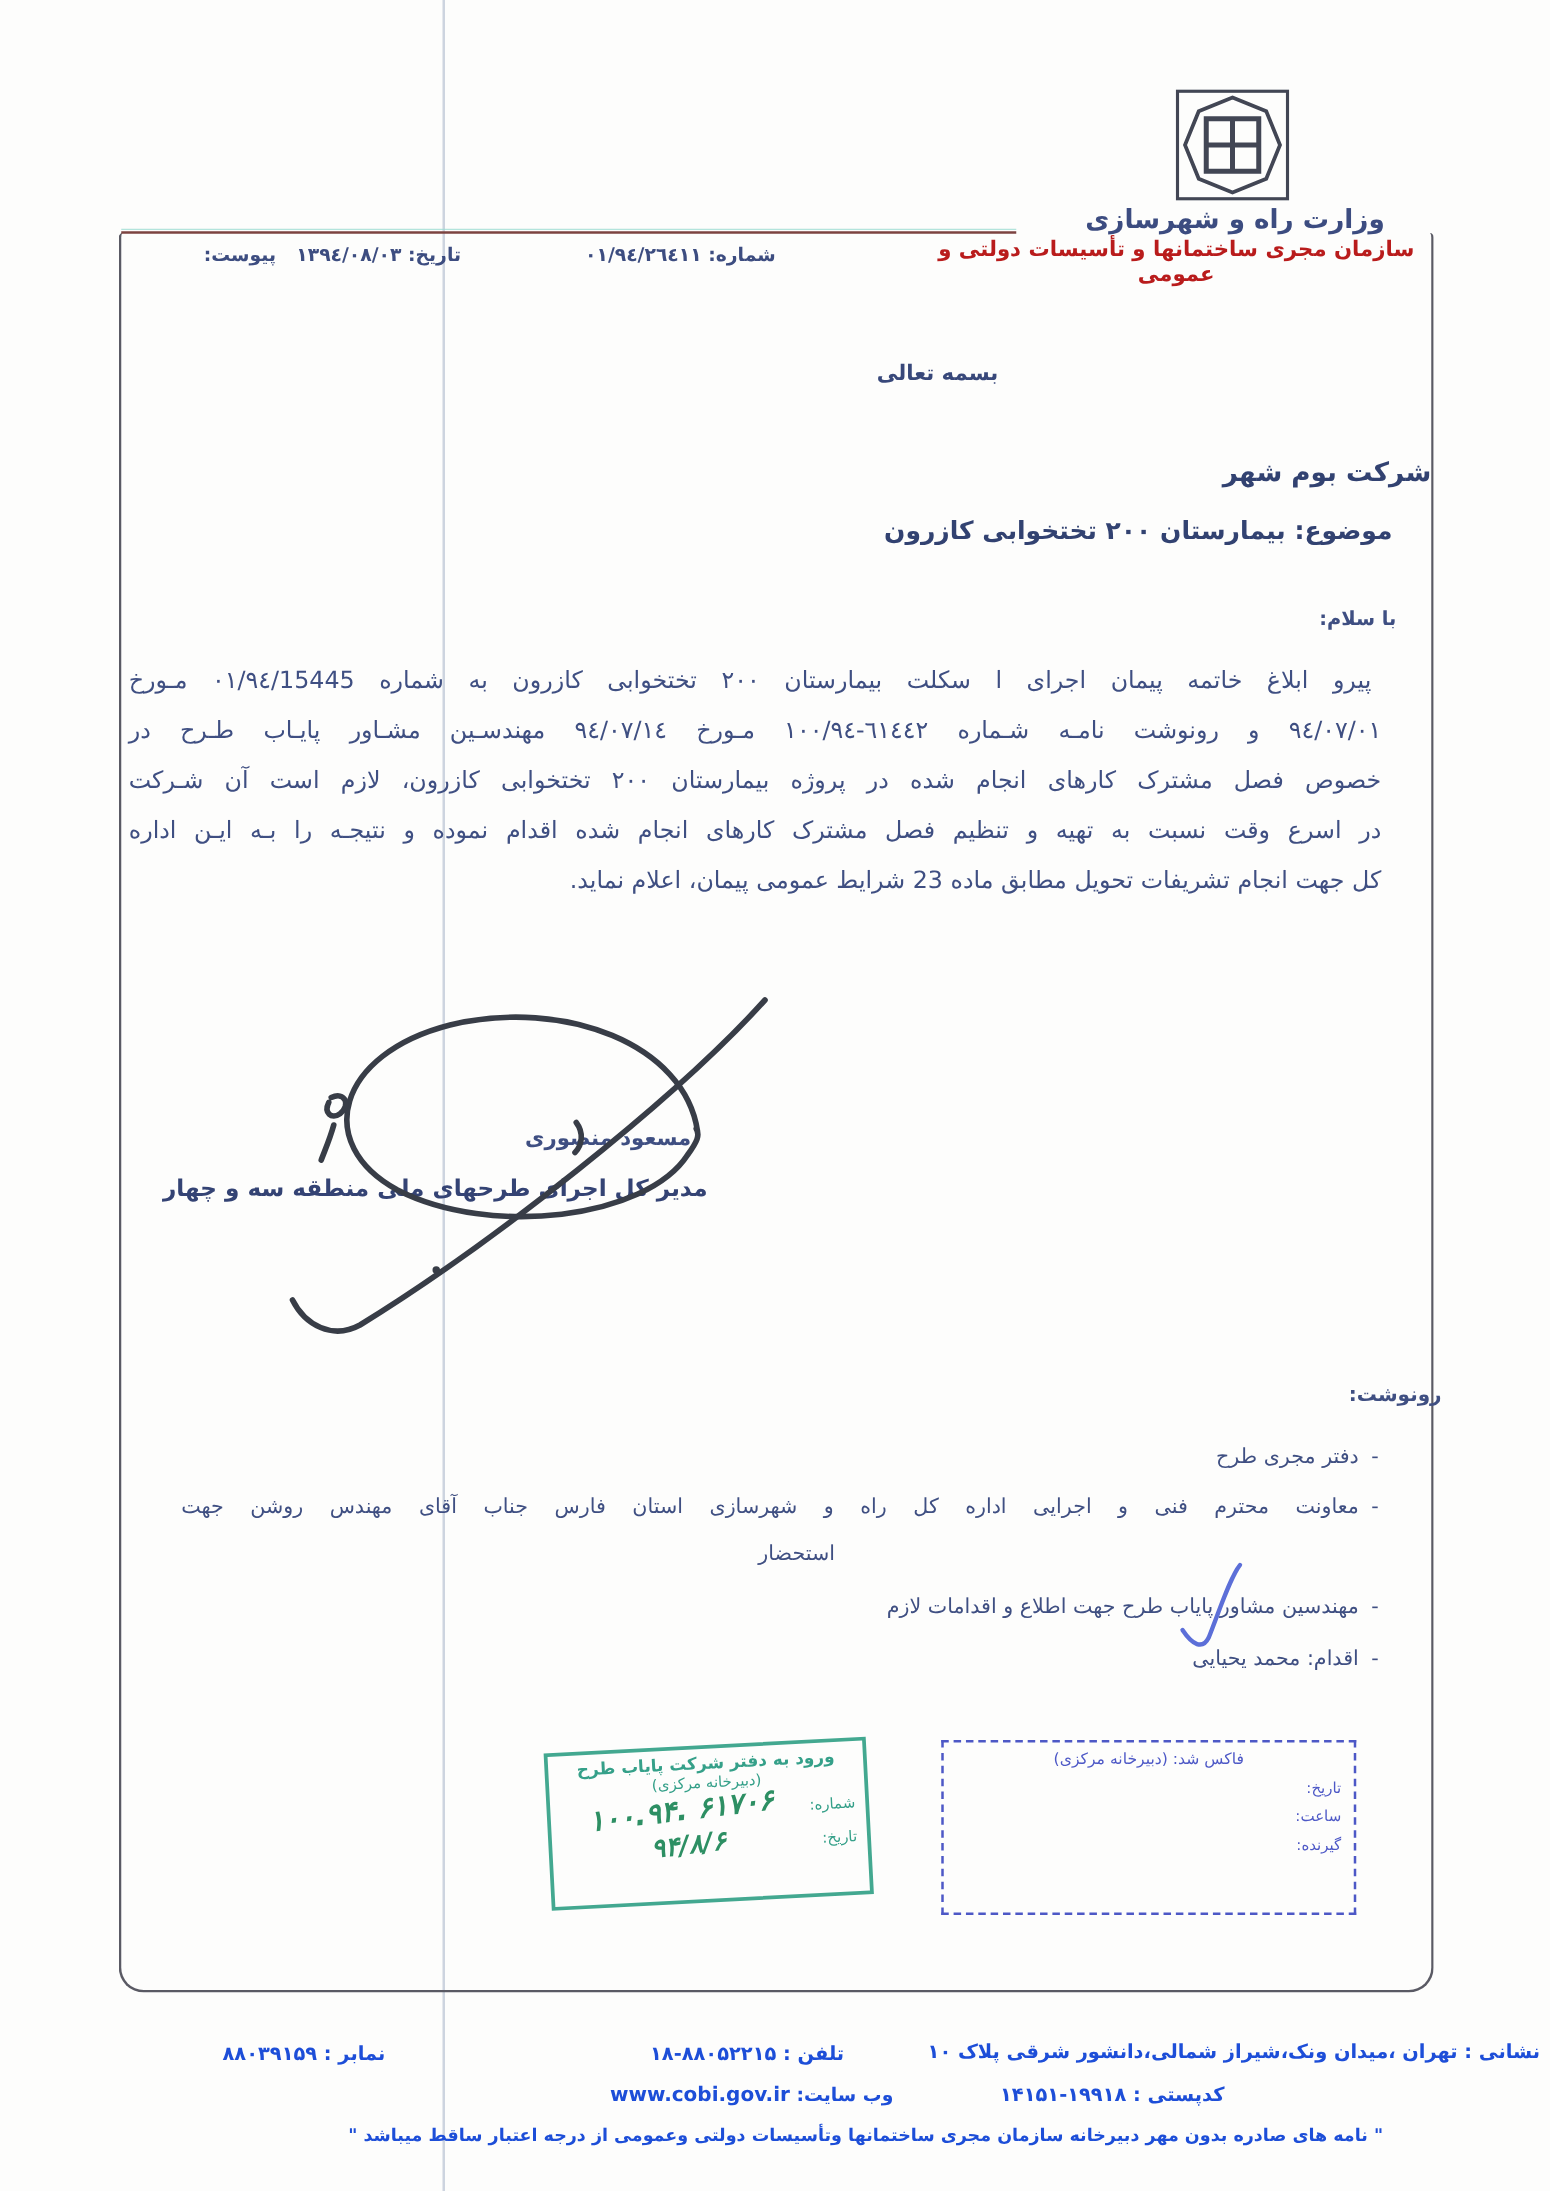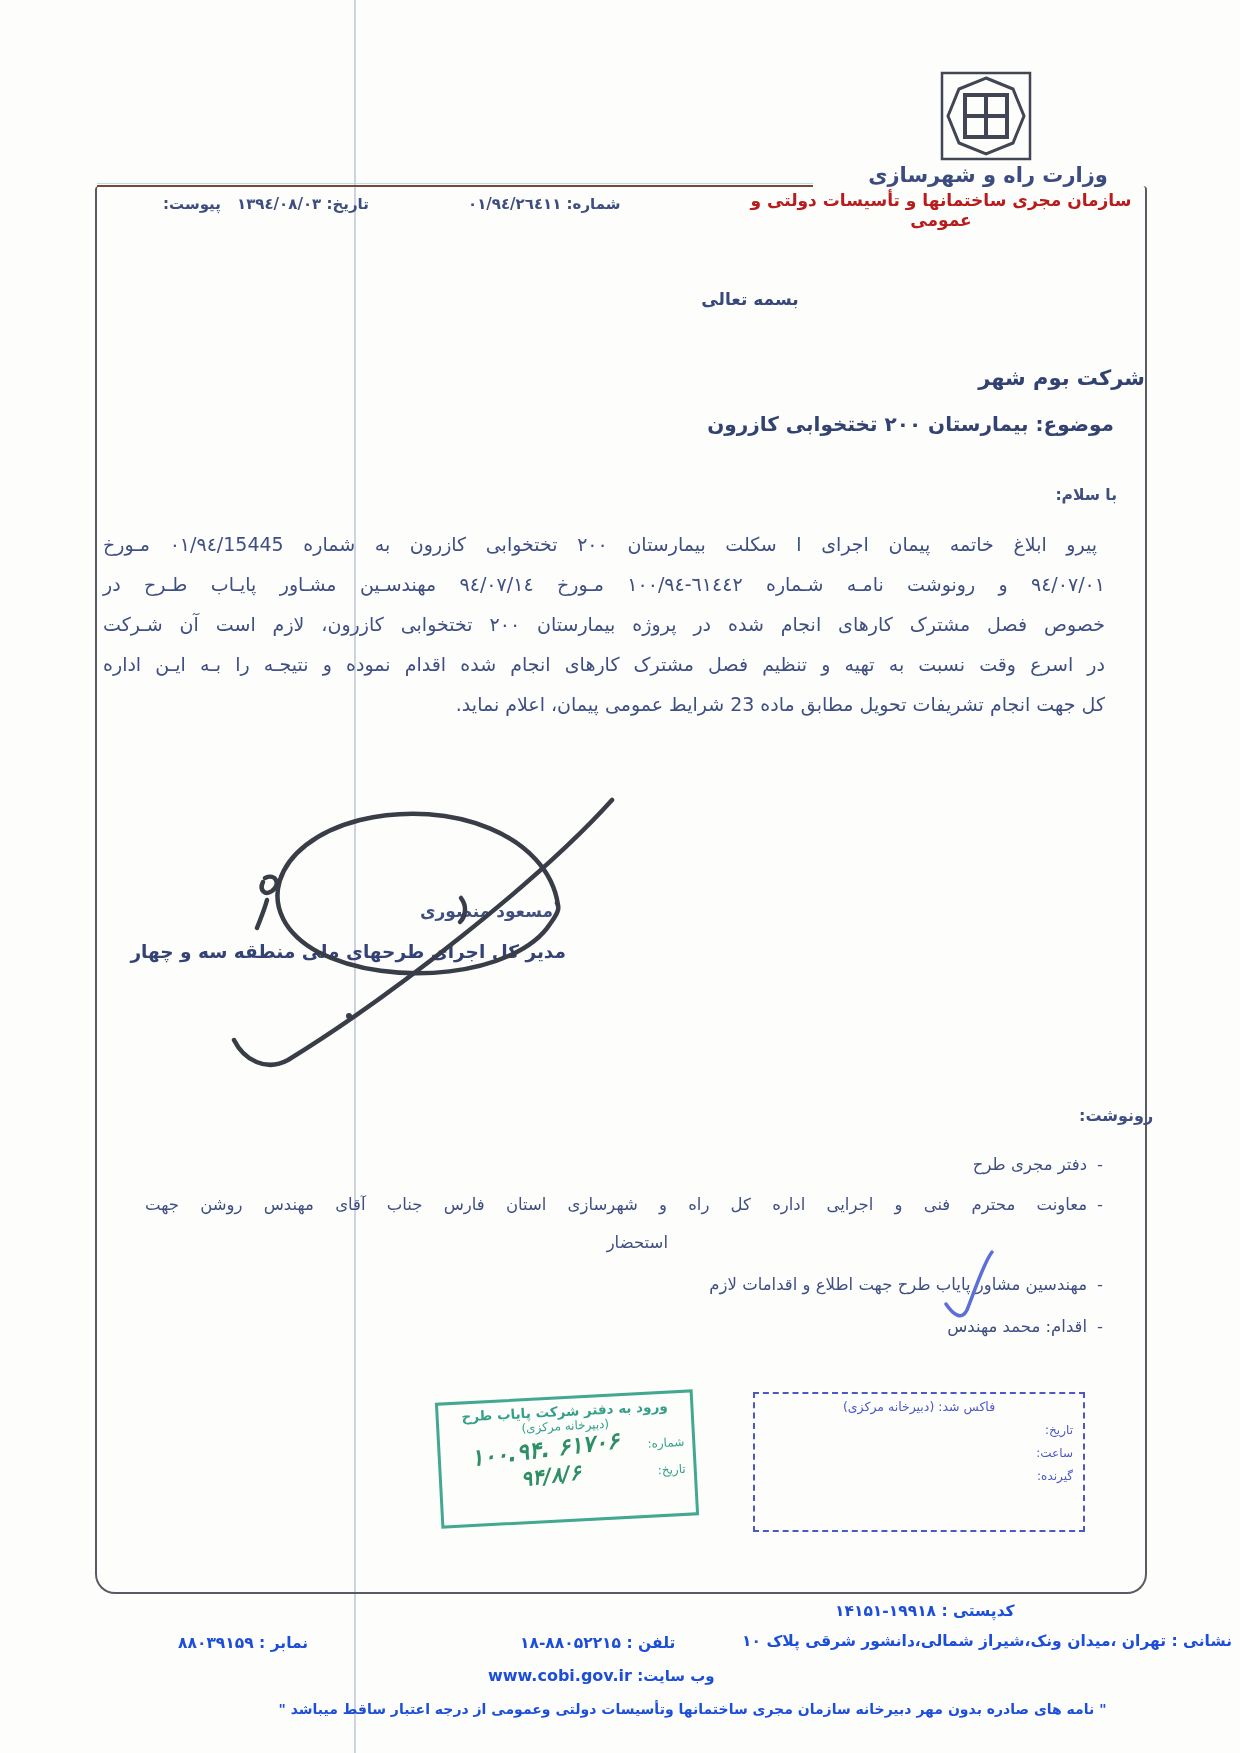--- a/index.html
+++ b/index.html
@@ -46,21 +46,21 @@
            flex:1;text-align:center;font-weight:600;letter-spacing:2px;}
   .gs-hand.date{font-size:21px;}
   .blue-stamp{left:753px;top:1392px;width:332px;height:140px;border:2px dashed #4d58c6;
               direction:rtl;color:#4d58c6;box-sizing:border-box;padding:5px 10px;}
   .bs-title{font-size:12.5px;text-align:center;white-space:nowrap;}
   .bs-label{font-size:12px;text-align:right;margin-top:9px;}
   .footer{color:#1d4ed8;font-weight:700;}
   .f-address{right:8px;top:1632px;font-size:15.5px;white-space:nowrap;}
   .f-phone{left:520px;top:1634px;font-size:15.5px;white-space:nowrap;}
   .f-fax{left:178px;top:1634px;font-size:15.5px;white-space:nowrap;}
-  .f-postal{left:800px;top:1602px;font-size:15.5px;white-space:nowrap;margin-left:35px;}
+  .f-postal{left:800px;top:1667px;font-size:15.5px;white-space:nowrap;}
   .f-web{left:488px;top:1666px;font-size:15px;white-space:nowrap;}
   .f-web .url{direction:ltr;unicode-bidi:embed;font-weight:700;font-size:16px;}
   .f-disclaimer{left:150px;top:1701px;width:1085px;text-align:center;font-size:14px;white-space:nowrap;}
 </style>
 </head>
 <body>
 
 <div class="page">
 
   <div class="abs fold-line"></div>
@@ -128,21 +128,21 @@
   </div>
   <div class="abs cc-cont" style="top:1230px">
     <span class="word">استحضار</span>
   </div>
   <div class="abs cc-item" style="top:1272px">
     <span class="cc-dash">-</span>
     <div class="cc-text">مهندسین مشاور پایاب طرح جهت اطلاع و اقدامات لازم</div>
   </div>
   <div class="abs cc-item" style="top:1314px">
     <span class="cc-dash">-</span>
-    <div class="cc-text">اقدام: محمد مهندس</div>
+    <div class="cc-text">اقدام: محمد یحیایی</div>
   </div>
 
   <svg class="abs check-svg" viewBox="0 0 60 80">
     <path d="M 8,58 C 16,70 24,74 29,64 C 37,44 46,16 54,6" fill="none" stroke="#5c6fd8" stroke-width="3.5" stroke-linecap="round"></path>
   </svg>
 
   <div class="abs green-stamp">
     <div class="gs-l1">ورود به دفتر شرکت پایاب طرح</div>
     <div class="gs-l2">(دبیرخانه مرکزی)</div>
     <div class="gs-row">

